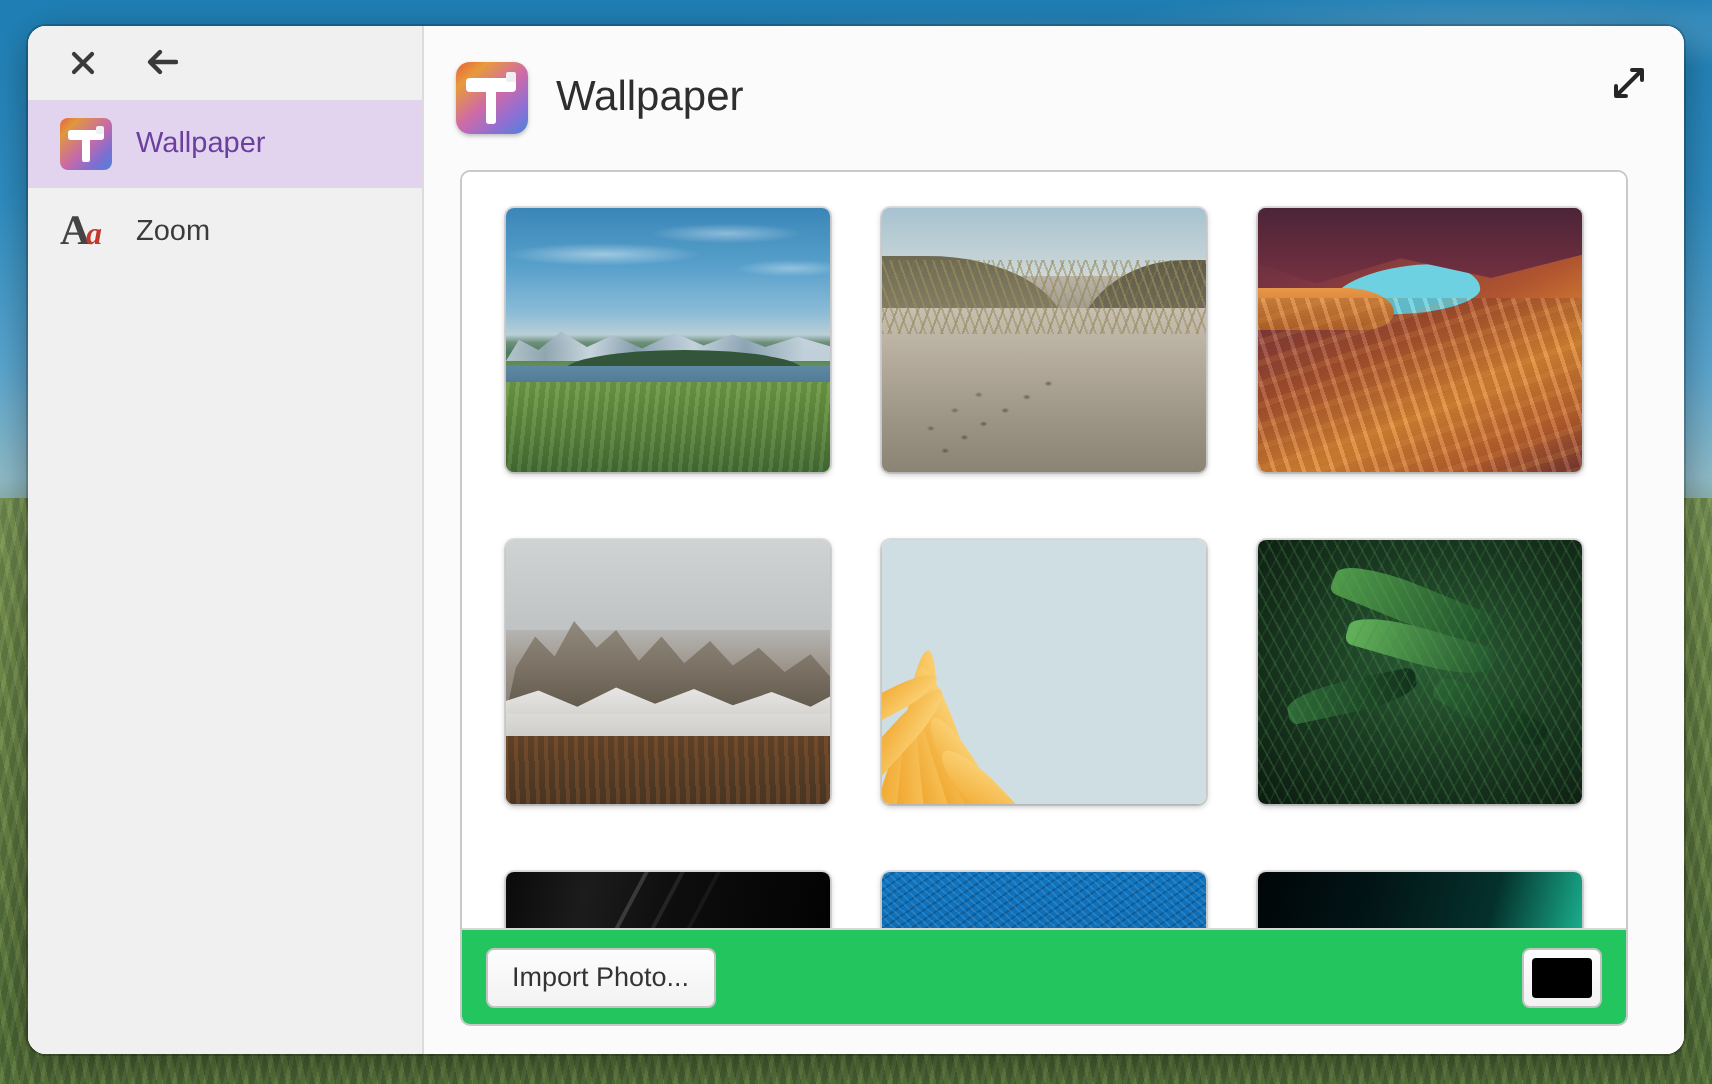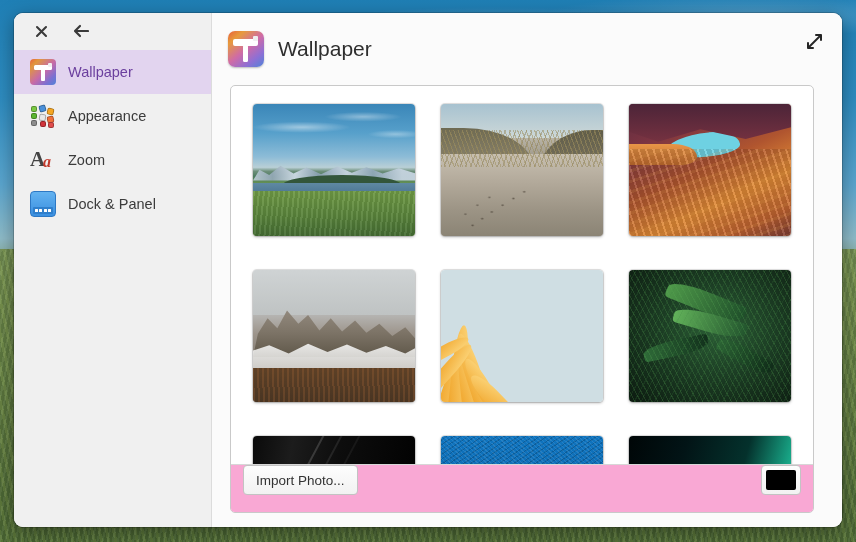--- a/index.html
+++ b/index.html
@@ -427,22 +427,23 @@
   }
   .wp-aurora {
     background: linear-gradient(105deg, #000607 0%, #021416 30%, #04312c 62%, #1bb894 88%, #6de0c2 100%);
   }
 
   
   #card-footer {
     flex: 0 0 48px;
     height: 48px;
     border-top: 1px solid #d7d7d7;
-    background: #f9a8d4;
-    display: flex;
+    background: #22c55e;
+    display: flex;
+    align-items: center;
     padding: 0 12px;
     gap: 8px;
   }
   .btn {
     height: 30px;
     padding: 0 12px;
     background: linear-gradient(to bottom, #fdfdfd, #f2f2f2);
     border: 1px solid #c3c3c3;
     border-radius: 4px;
     font-size: 13.5px;
@@ -512,54 +513,29 @@
 
         <div class="side-item selected">
           <span class="side-icon ic-wallpaper">
             <span class="roller-bar"></span>
               <span class="roller-stem"></span>
               <span class="roller-handle"></span>
           </span>
           <span>Wallpaper</span>
         </div>
 
-        <div class="side-item">
-          <span class="side-icon ic-appearance">
-            <i style="left:1px;  top:3px;  width:6px; height:6px; background:#7ac943;"></i>
-            <i style="left:1px;  top:10px; width:6px; height:6px; background:#5ab52f;"></i>
-            <i style="left:1px;  top:17px; width:6px; height:6px; background:#8d8d8d;"></i>
-            <i style="left:9px;  top:2px;  width:7px; height:7px; background:#4a90d9; transform:rotate(-15deg);"></i>
-            <i style="left:17px; top:5px;  width:7px; height:7px; background:#f5a623; transform:rotate(12deg);"></i>
-            <i style="left:9px;  top:11px; width:7px; height:7px; background:#e8e8e8; transform:rotate(8deg);"></i>
-            <i style="left:17px; top:13px; width:7px; height:7px; background:#f0703a; transform:rotate(-10deg);"></i>
-            <i style="left:10px; top:18px; width:6px; height:6px; background:#d0333a;"></i>
-            <i style="left:18px; top:19px; width:6px; height:6px; background:#e04c4c;"></i>
-          </span>
-          <span>Appearance</span>
-        </div>
 
         <div class="side-item">
           <span class="side-icon ic-text">
             <span class="big-a">A</span>
               <span class="small-a">a</span>
           </span>
           <span>Zoom</span>
         </div>
 
-        <div class="side-item">
-          <span class="side-icon ic-dock">
-            <span class="dock-strip">
-                <b></b>
-                <b></b>
-                <b></b>
-                <b></b>
-              </span>
-          </span>
-          <span>Dock &amp; Panel</span>
-        </div>
 
 
       </div>
     </div>
 
     <div id="main">
 
       <div id="main-header">
         <span id="app-icon">
           <span class="roller-bar"></span>

